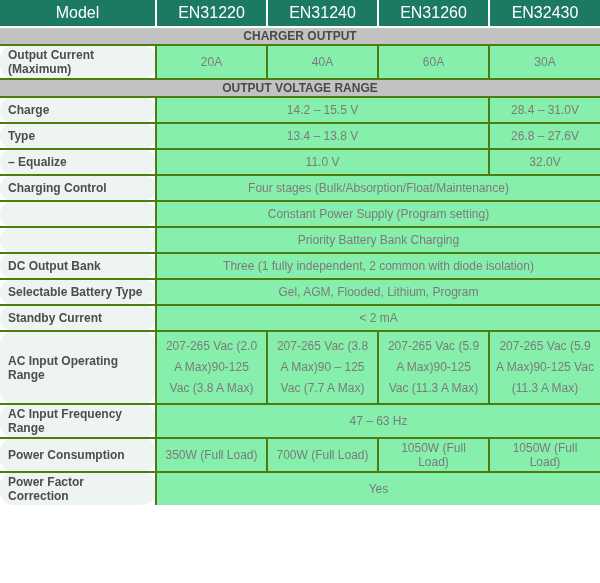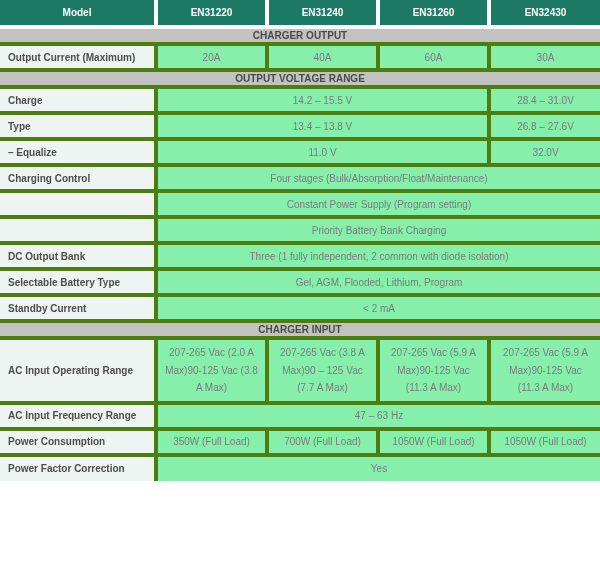--- a/index.html
+++ b/index.html
@@ -9,53 +9,54 @@
     overflow: hidden;
     background: #ffffff;
     font-family: "Liberation Sans", "DejaVu Sans", sans-serif;
   }
   table.spec-table {
     width: 600px;
     border-collapse: collapse;
     table-layout: fixed;
   }
   .spec-table th, .spec-table td {
-    border: 4px solid #4d7c0f;
-    font-size: 10px;
+    border: 2px solid #4d7c0f;
+    font-size: 12px;
     padding: 2px 8px;
     vertical-align: middle;
   }
   
   .spec-table tr > *:first-child { border-left: 0; }
   .spec-table tr > *:last-child  { border-right: 0; }
   .spec-table tr:first-child > * { border-top: 0; }
   .spec-table tr:last-child > *  { border-bottom: 0; }
 
   tr.model-row th {
     background: #1c7a64;
     color: #ffffff;
     border-color: #ffffff;
-    font-weight: 700;
-    font-size: 10px;
+    font-weight: 400;
+    font-size: 16px;
     text-align: center;
     height: 27px;
   }
   tr.section-row td {
     background: #c2c2c2;
     color: #4a4a4a;
     font-weight: 700;
     text-align: center;
     height: 16px;
     padding: 1px 8px;
   }
   td.label-cell {
     background: #edf4f1;
     color: #4d4d4d;
     font-weight: 700;
     text-align: left;
+    border-radius: 14px;
   }
   td.value-cell {
     background: #86efac;
     color: #7b7b7b;
     text-align: center;
   }
   tr.data-row { height: 26px; }
   tr.tall-row td.value-cell {
     line-height: 1.75;
     padding: 4px 6px;
@@ -139,23 +140,20 @@
   <tr class="data-row">
     <td class="label-cell">Selectable Battery Type</td>
     <td class="value-cell" colspan="4">Gel, AGM, Flooded, Lithium, Program</td>
   </tr>
 
   <tr class="data-row">
     <td class="label-cell">Standby Current</td>
     <td class="value-cell" colspan="4">&lt; 2 mA</td>
   </tr>
 
-  <tr class="section-row">
-    <td colspan="5">CHARGER INPUT</td>
-  </tr>
 
 
   <tr class="data-row tall-row">
     <td class="label-cell">AC Input Operating Range</td>
     <td class="value-cell">207-265 Vac (2.0 A Max)90-125 Vac (3.8 A Max)</td>
     <td class="value-cell">207-265 Vac (3.8 A Max)90 – 125 Vac (7.7 A Max)</td>
     <td class="value-cell">207-265 Vac (5.9 A Max)90-125 Vac (11.3 A Max)</td>
     <td class="value-cell">207-265 Vac (5.9 A Max)90-125 Vac (11.3 A Max)</td>
   </tr>
 

